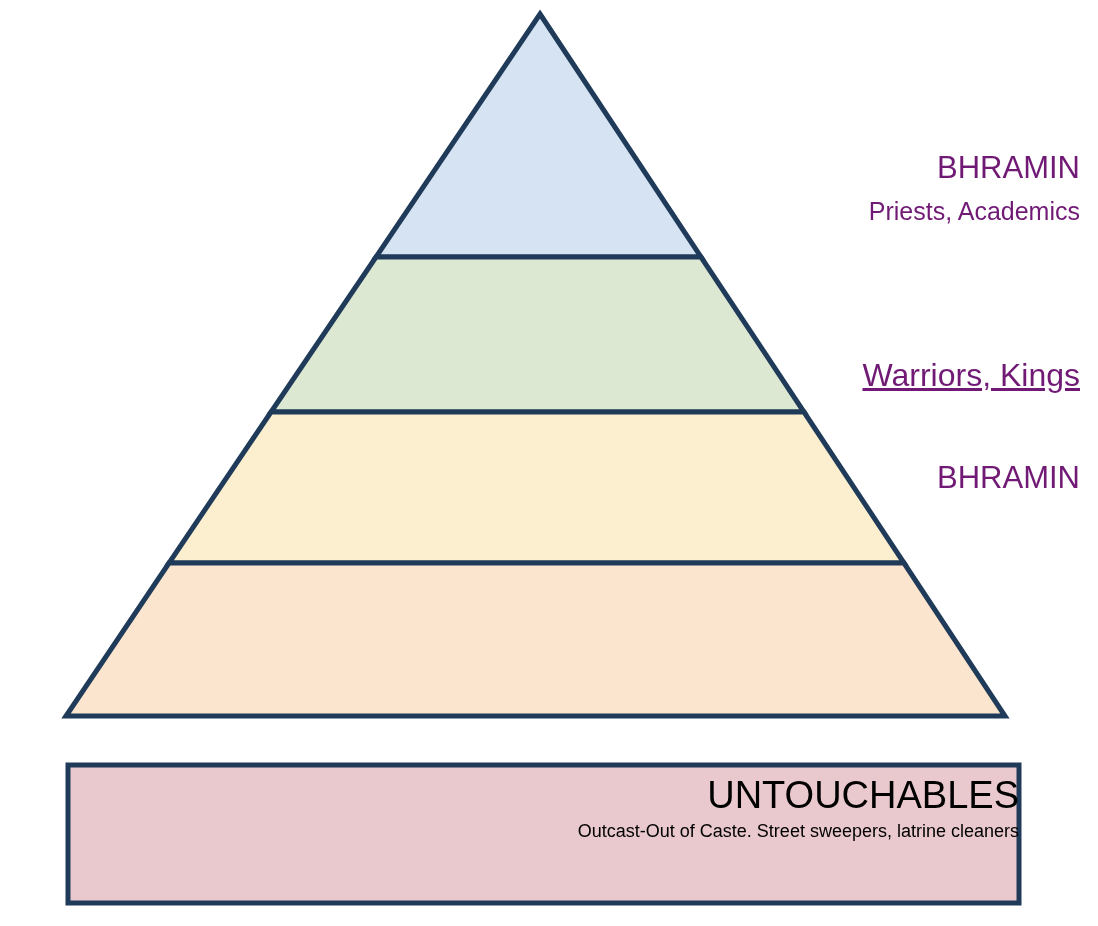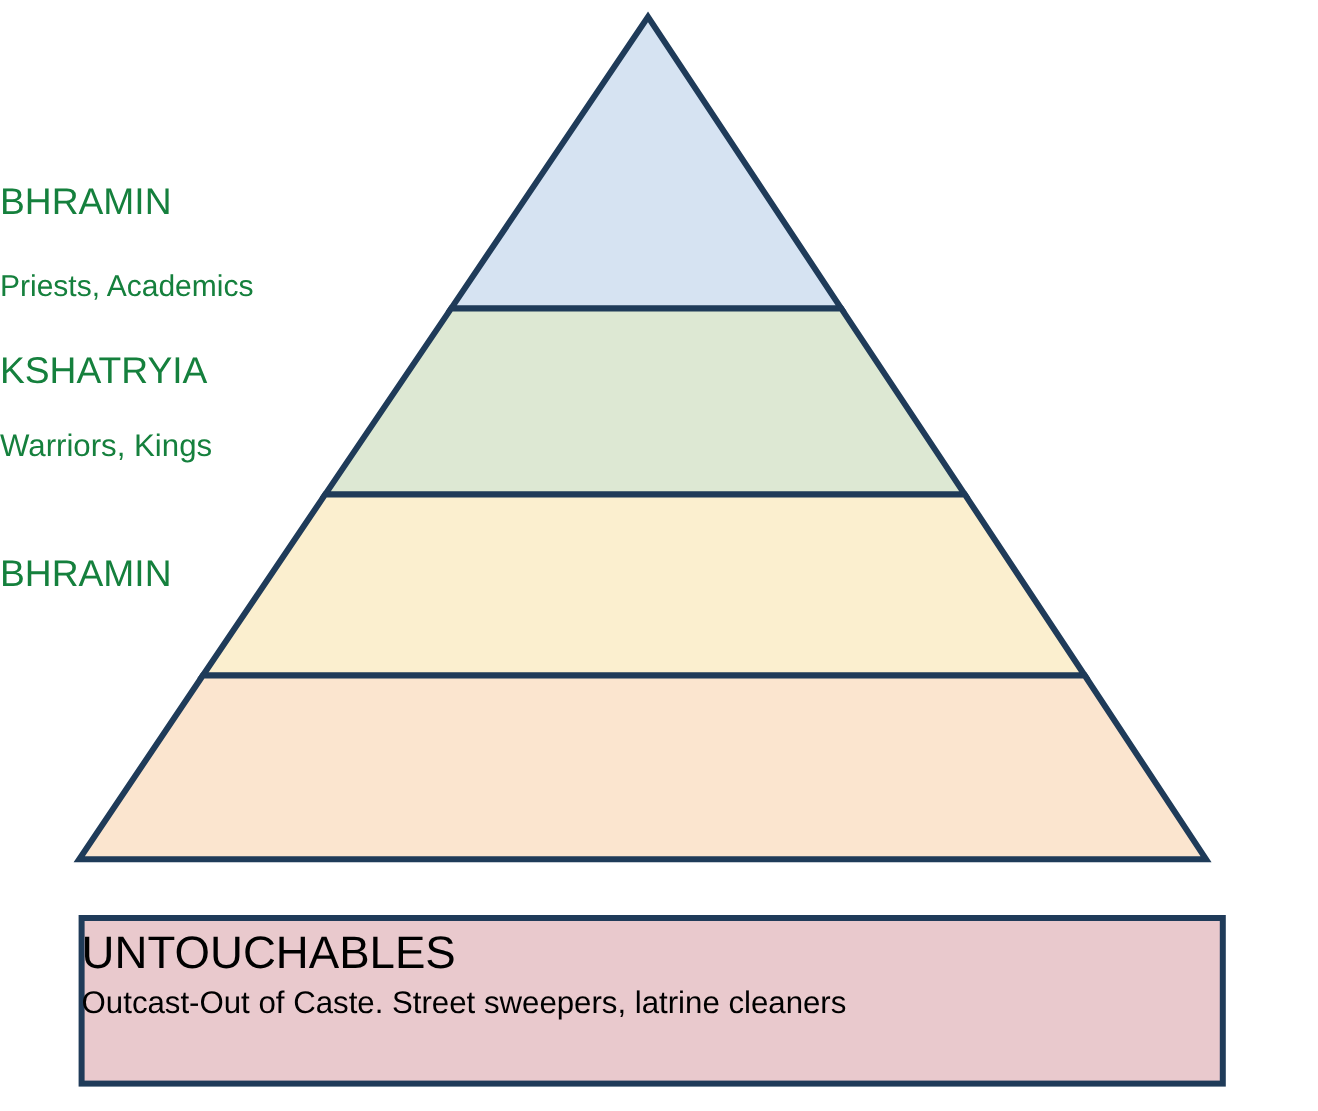--- a/index.html
+++ b/index.html
@@ -21,57 +21,56 @@
     left: 0;
   }
   .shape {
     stroke-width: 5;
     stroke-linejoin: miter;
   }
   .label {
     position: absolute;
     left: 0;
     width: 1080px;
-    text-align: left;
-    color: #15803d;
+    text-align: right;
+    color: #701a75;
     line-height: 1.15;
     white-space: nowrap;
   }
   .tier-title   { font-size: 31px; }
-  .tier-desc    { font-size: 26px; }
-  .tier-desc-sm { font-size: 25px; margin-top: 28px; }
+  .tier-desc    { font-size: 32px; text-decoration: underline; }
+  .tier-desc-sm { font-size: 25px; }
   .rect-label {
     position: absolute;
     left: 68px;
     width: 951px;
-    text-align: left;
+    text-align: right;
     color: #000000;
     line-height: 1.15;
     white-space: nowrap;
   }
   .rect-title { font-size: 38px; }
-  .rect-desc  { font-size: 26px; }
+  .rect-desc  { font-size: 18px; }
 </style>
 </head>
 <body>
 
 <div class="canvas">
 
   <svg width="1098" height="926" viewBox="0 0 1098 926">
     <polygon class="shape" points="540,14 701,257 376,257" fill="#d6e3f2" stroke="#1f3b59"></polygon>
     <polygon class="shape" points="376,257 701,257 804,412 271,412" fill="#dde8d3" stroke="#1f3b59"></polygon>
     <polygon class="shape" points="271,412 804,412 904,563 169,563" fill="#fbefcf" stroke="#1f3b59"></polygon>
     <polygon class="shape" points="169,563 904,563 1005,716 66,716" fill="#fbe5cf" stroke="#1f3b59"></polygon>
     <rect class="shape" x="68" y="765" width="951" height="138" fill="#e9c9cd" stroke="#1f3b59"></rect>
   </svg>
 
   <div class="label tier-title" style="top:150px">BHRAMIN</div>
   <div class="label tier-desc-sm" style="top:197px">Priests, Academics</div>
 
-  <div class="label tier-title" style="top:291px">KSHATRYIA</div>
   <div class="label tier-desc" style="top:357px">Warriors, Kings</div>
 
   <div class="label tier-title" style="top:460px">BHRAMIN</div>
 
 
   <div class="rect-label rect-title" style="top:774px">UNTOUCHABLES</div>
   <div class="rect-label rect-desc" style="top:821px">Outcast-Out of Caste. Street sweepers, latrine cleaners</div>
 
 </div>
 

